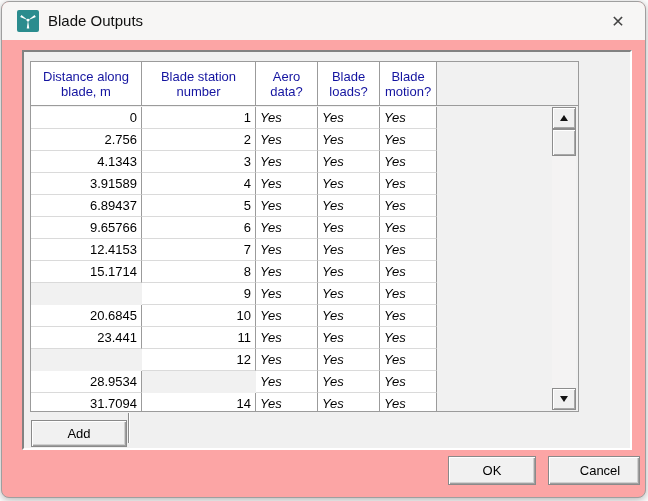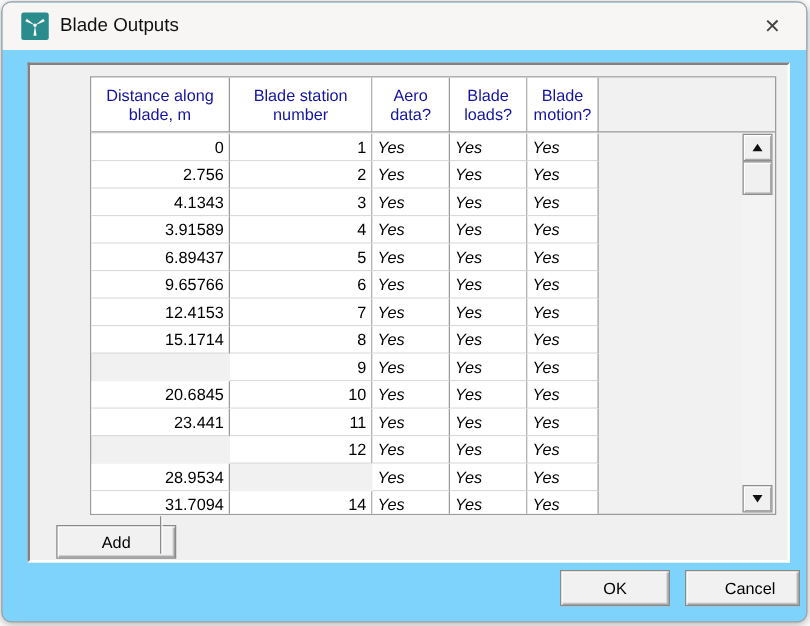--- a/index.html
+++ b/index.html
@@ -1,21 +1,21 @@
 <!DOCTYPE html>
 <html><head>
 <meta charset="utf-8">
 <style>
   * { margin:0; padding:0; box-sizing:border-box; }
   html,body { width:648px; height:501px; background:#ffffff; font-family:"Liberation Sans", sans-serif; }
 
   .window {
     position:absolute; left:1px; top:1px; width:645px; height:497px;
     border:1px solid #9f9f9f; border-radius:8px; overflow:hidden;
-    background:#7dd3fc;
+    background:#fca5a5;
     box-shadow:0 2px 8px rgba(0,0,0,.30);
   }
   .titlebar {
     position:absolute; left:0; top:0; width:100%; height:38px;
     background:#f7f6f5; display:flex; align-items:center;
   }
   .app-icon {
     position:absolute; left:15px; top:8px; width:22px; height:22px;
     background:#2b8c8e; border-radius:2px; display:flex; align-items:center; justify-content:center;
   }
@@ -28,21 +28,21 @@
 
   .panel {
     position:absolute; left:20px; top:48px; width:610px; height:400px;
     background:#f0f0f0;
     border:2px solid;
     border-color:#828282 #ffffff #ffffff #828282;
   }
 
   .grid {
     position:absolute; left:6px; top:9px; width:549px; height:351px;
-    border:1px solid #9b9b9b; background:#f1f1f1; overflow:hidden;margin-left:42px;
+    border:1px solid #9b9b9b; background:#f1f1f1; overflow:hidden;
   }
   .header-row { position:absolute; left:0; top:0; height:44px; }
   .hcell {
     position:absolute; top:0; height:44px; background:#ffffff;
     border-right:1px solid #9b9b9b; border-bottom:1px solid #9b9b9b;
     color:#1414a0; font-size:13px; line-height:15px; text-align:center;
     display:flex; align-items:center; justify-content:center; white-space:pre-line;
   }
   .header-filler {
     position:absolute; top:0; left:406px; right:0; height:44px;
@@ -86,21 +86,21 @@
     position:absolute; left:0; top:22px; width:24px; height:27px; background:#f0f0f0;
     border:1px solid #8d8d8d;
     box-shadow:inset 1px 1px 0 #ffffff, inset -1px -1px 0 #a8a8a8;
   }
 
   .btn {
     position:absolute; background:#f1f1f1; border:1px solid #8a8a8a;
     box-shadow:inset 1px 1px 0 #ffffff, inset -1px -1px 0 #9f9f9f, inset -2px -2px 0 #d0d0d0;
     font-size:13px; color:#000; text-align:center; cursor:default;
   }
-  .add-btn { left:21px; top:368px; width:96px; height:27px; line-height:25px; }
+  .add-btn { left:7px; top:368px; width:96px; height:27px; line-height:25px; }
   .divider {
     position:absolute; left:104px; top:361px; width:2px; height:30px;
     border-left:1px solid #8a8a8a; border-right:1px solid #ffffff;
   }
   .ok-btn     { left:446px; top:454px; width:88px; height:29px; line-height:27px; }
   .cancel-btn { left:546px; top:454px; width:92px; height:29px; line-height:27px;padding-left:12px; }
 </style>
 </head>
 <body>
 

